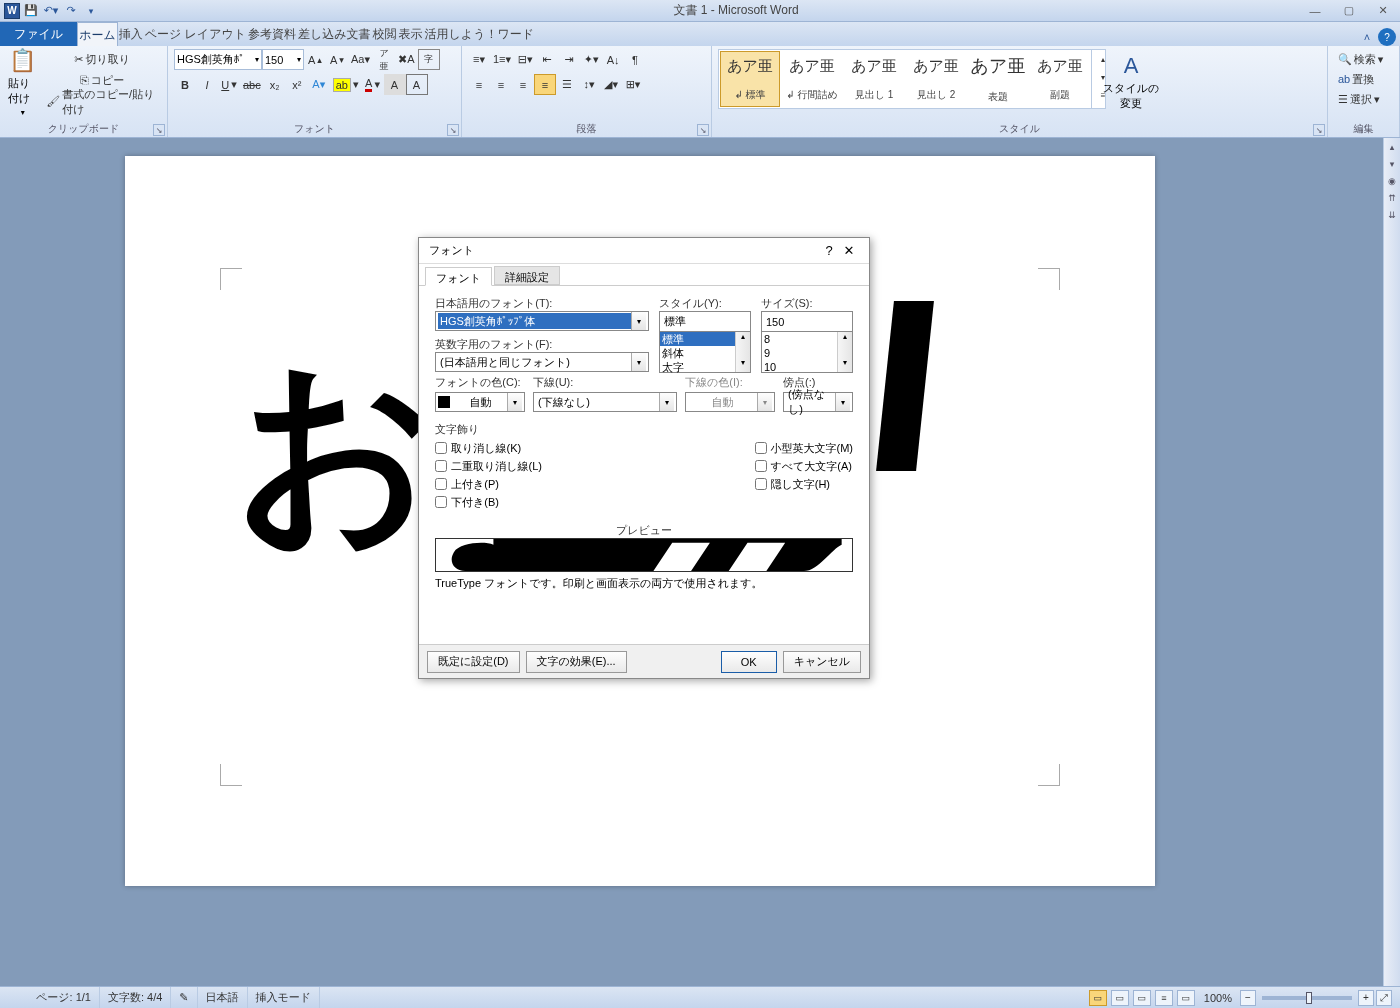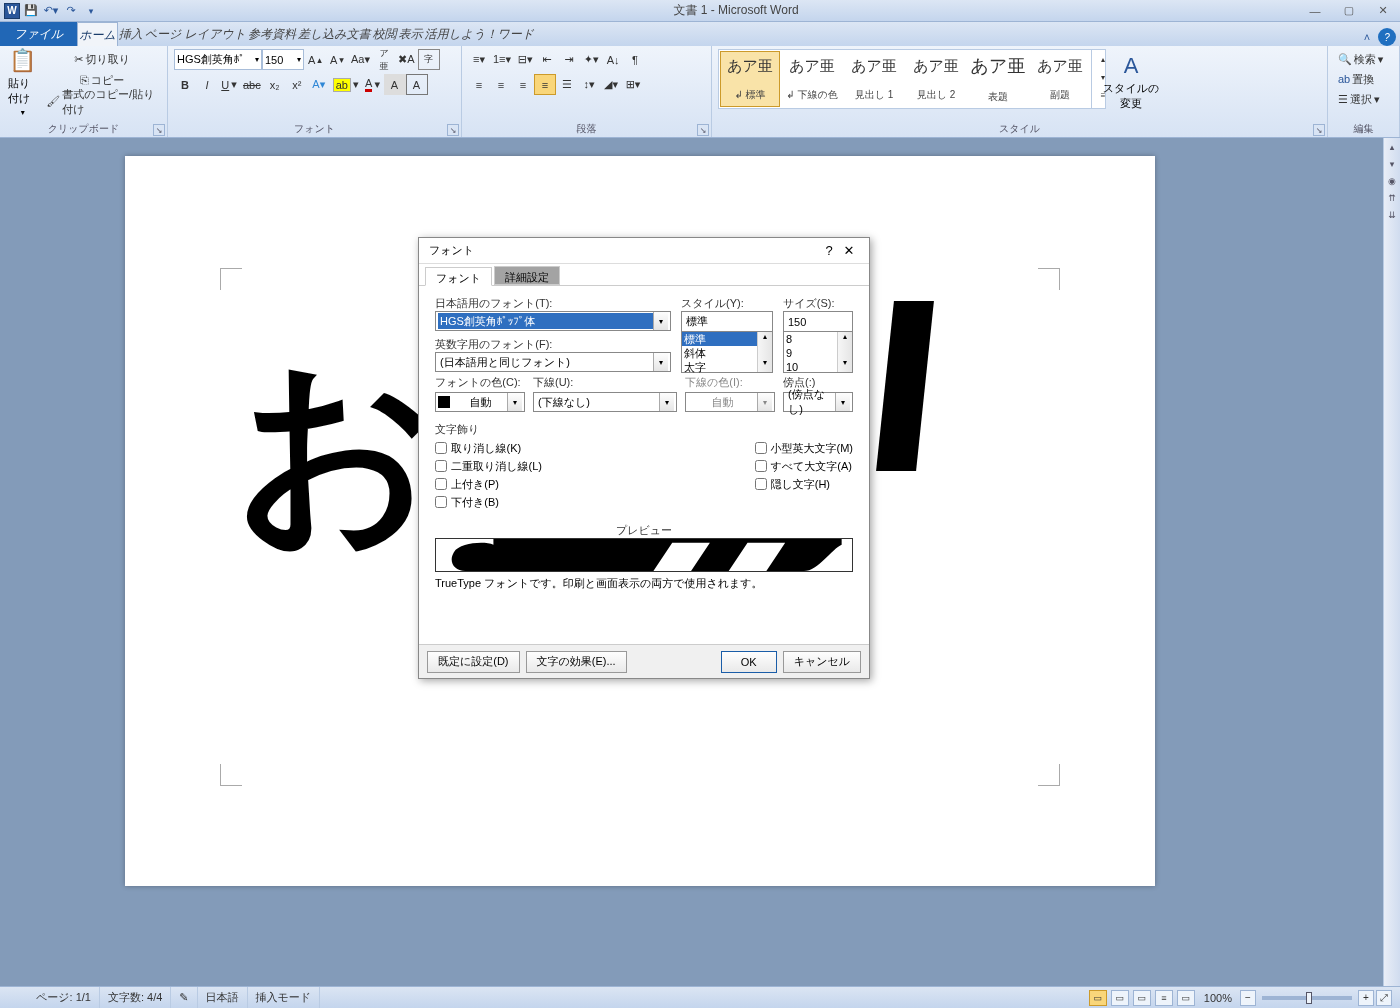--- a/index.html
+++ b/index.html
@@ -8,21 +8,21 @@
 
 .titlebar { height: 22px; background: linear-gradient(#dce6f4,#c4d5ed); display: flex; align-items: center; position: relative; border-bottom:1px solid #9db4d4; }
 .qat { display:flex; align-items:center; gap:2px; padding:0 4px;}
 .qat .wicon { width:16px; height:16px; background:#2b579a; color:#fff; display:flex; align-items:center; justify-content:center; font-weight:bold; border:1px solid #1b3c6b; font-size:10px;}
 .qat .qbtn { width:18px; height:18px; display:flex; align-items:center; justify-content:center; color:#2b579a; cursor:pointer; }
 .title-center { position:absolute; left:50%; transform:translateX(-50%); font-size:12px; color:#444;margin-left:36px;}
 .winbtns { margin-left:auto; display:flex; }
 .winbtns div { width:34px; height:22px; display:flex; align-items:center; justify-content:center; color:#555; cursor:pointer;}
 
 
-.tabbar { height:24px; background:linear-gradient(#dce6f4,#c4d5ed); display:flex; align-items:flex-end; padding-left:0; position:relative;font-style:italic;}
+.tabbar { height:24px; background:linear-gradient(#dce6f4,#c4d5ed); display:flex; align-items:flex-end; padding-left:0; position:relative;}
 .filetab { background:#2167b6; color:#fff; padding:4px 14px; height:24px; font-size:12px; cursor:pointer;}
 .tab { padding:4px 1px; font-size:12px; color:#444; cursor:pointer; height:24px;}
 .tab.active { background:#f1f4f9; border:1px solid #9db4d4; border-bottom:none; color:#1b3c6b; font-weight:normal;}
 .tabright { margin-left:auto; display:flex; align-items:center; gap:2px; padding-right:4px; color:#2b579a;}
 .tabright div{ width:18px; height:18px; cursor:pointer; display:flex; align-items:center; justify-content:center;}
 
 
 .ribbon { height:92px; background:linear-gradient(#eff4fb,#d7e3f4); border-bottom:1px solid #9db4d4; display:flex; }
 .group { border-right:1px solid #b9cbe3; display:flex; flex-direction:column; }
 .group-body { flex:1; display:flex; padding:3px 6px; align-items:flex-start;}
@@ -61,21 +61,21 @@
 .zoomslider .zt{ position:absolute; top:-4px; left:44px; width:6px; height:12px; background:#eef4fb; border:1px solid #556;}
 .viewbtn{ width:18px; height:16px; border:1px solid #9db4d4; display:flex; align-items:center; justify-content:center; cursor:pointer; font-size:9px; background:#eef4fb; margin:0 1px;}
 .viewbtn.sel{ background:#f9d67a; border-color:#cc9a2a;}
 
 
 .dialog { position:absolute; left:418px; top:237px; width:452px; height:442px; background:#fff; border:1px solid #888; box-shadow:2px 2px 8px rgba(0,0,0,.35); font-size:11px; display:flex; flex-direction:column; z-index:10;}
 .dlgtitle{ height:26px; display:flex; align-items:center; padding:0 10px; background:#fff; border-bottom:1px solid #ddd;}
 .dlgtitle .t{ flex:1;}
 .dlgtitle .x{ width:20px; text-align:center; cursor:pointer; font-size:13px;}
 .dlgtabs{ height:22px; display:flex; background:#fff; padding:2px 6px 0; border-bottom:1px solid #ccc;}
-.dlgtab{ padding:3px 10px; border:1px solid #ccc; background:#a3a3a3; font-size:11px; cursor:pointer; margin-right:2px; position:relative;}
+.dlgtab{ padding:3px 10px; border:1px solid #ccc; background:#e5e5e5; font-size:11px; cursor:pointer; margin-right:2px; position:relative;}
 .dlgtab.active{ background:#fff; border-bottom:1px solid #fff; top:1px;}
 .dlgbody{ flex:1; padding:10px 16px; position:relative;}
 .dlgfoot{ height:34px; border-top:1px solid #ccc; background:#f0f0f0; display:flex; align-items:center; padding:0 8px; gap:6px;}
 .dbtn{ height:22px; padding:0 10px; border:1px solid #999; background:linear-gradient(#fefefe,#e9e9e9); cursor:pointer; font-size:11px;}
 .dbtn.primary{ border:1px solid #1a5da8; }
 .fld{ display:flex; flex-direction:column; gap:2px;}
 .lbl{ font-size:11px; color:#333;}
 .combo{ height:20px; border:1px solid #888; background:#fff; display:flex; align-items:center; padding:0 2px; position:relative; font-size:11px;}
 .combo .dd{ width:15px; text-align:center; background:linear-gradient(#fefefe,#e5e5e5); border-left:1px solid #aaa; height:100%; display:flex; align-items:center; justify-content:center; cursor:pointer; font-size:8px;}
 .combo .sel{ background:#2f6fc0; color:#fff; flex:1; padding:0 2px; height:16px; display:flex; align-items:center;}
@@ -232,21 +232,21 @@
 
   <div class="group" style="flex:1;">
     <div class="group-body">
       <div style="display:flex; border:1px solid #b9cbe3; background:#fff;">
         <div class="styleitem sel">
             <div class="sprev">あア亜</div>
             <div class="slbl">↲ 標準</div>
           </div>
         <div class="styleitem">
             <div class="sprev">あア亜</div>
-            <div class="slbl">↲ 下線の色</div>
+            <div class="slbl">↲ 行間詰め</div>
           </div>
         <div class="styleitem">
             <div class="sprev">あア亜</div>
             <div class="slbl">見出し 1</div>
           </div>
         <div class="styleitem">
             <div class="sprev">あア亜</div>
             <div class="slbl">見出し 2</div>
           </div>
         <div class="styleitem">
@@ -343,21 +343,21 @@
           <div class="li hl">標準</div>
           <div class="li">斜体</div>
           <div class="li">太字</div>
           <div class="scr">
               <div>▴</div>
               <div style="flex:1;"></div>
               <div>▾</div>
             </div>
         </div>
       </div>
-      <div style="width:70px;">
+      <div style="width:92px;">
         <div class="lbl">サイズ(S):</div>
         <div class="combo" style="border-bottom:none;">
             <span style="flex:1;padding:0 2px;">150</span>
           </div>
         <div class="listbox" style="height:42px;">
           <div class="li">8</div>
           <div class="li">9</div>
           <div class="li">10</div>
           <div class="scr">
               <div>▴</div>

